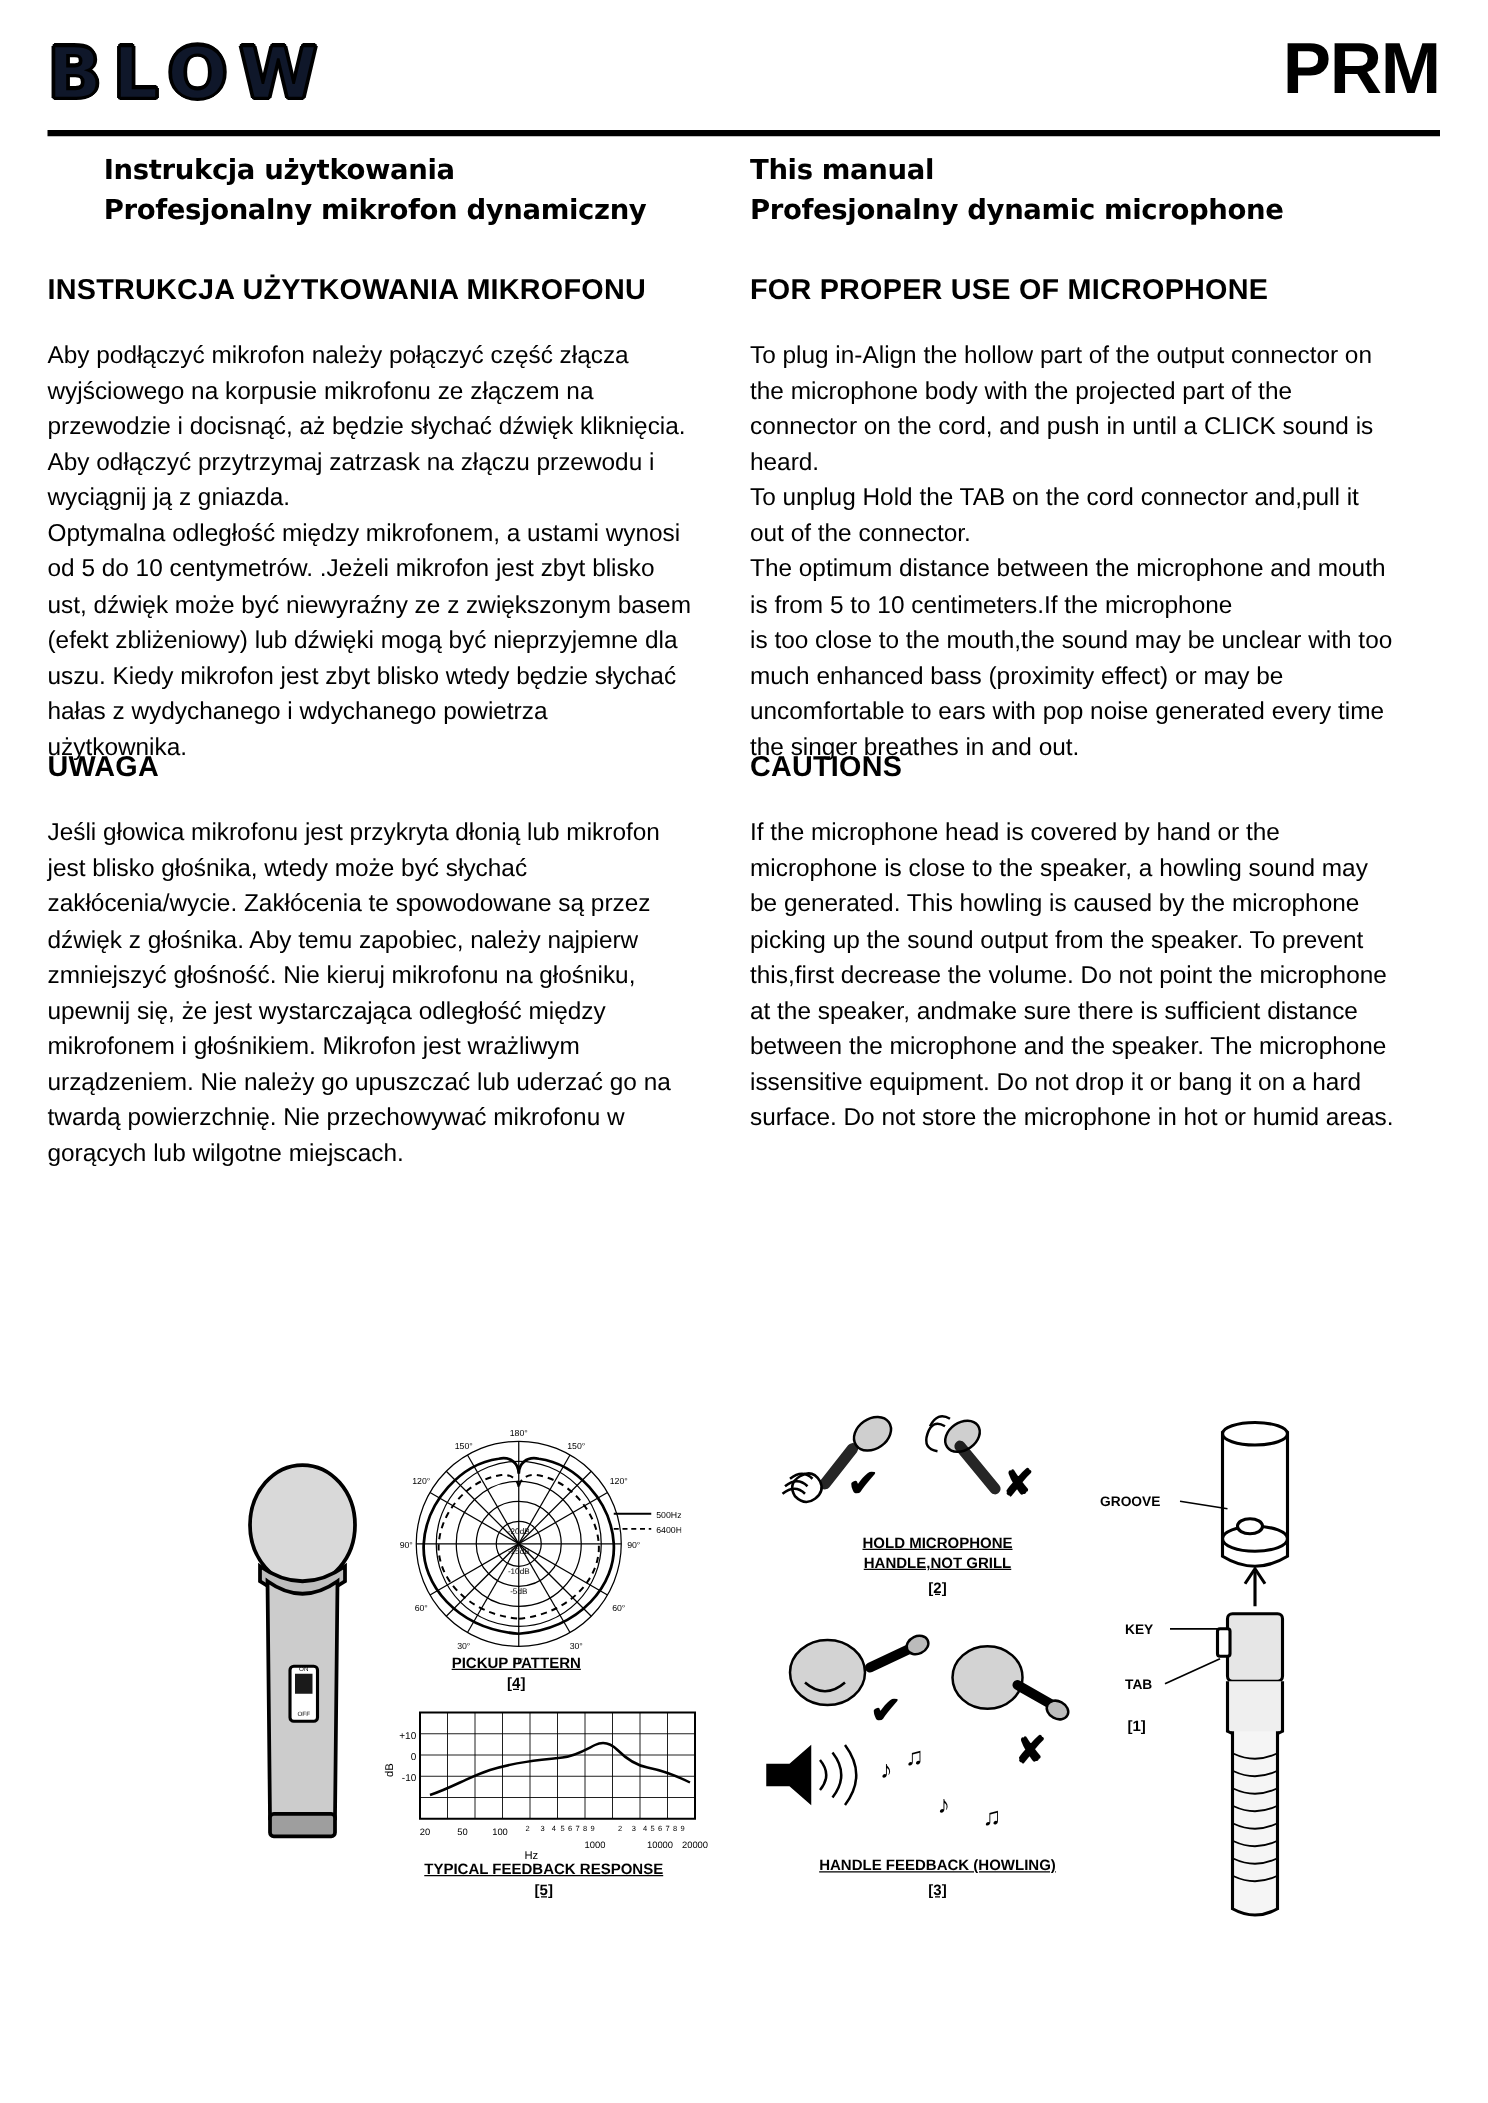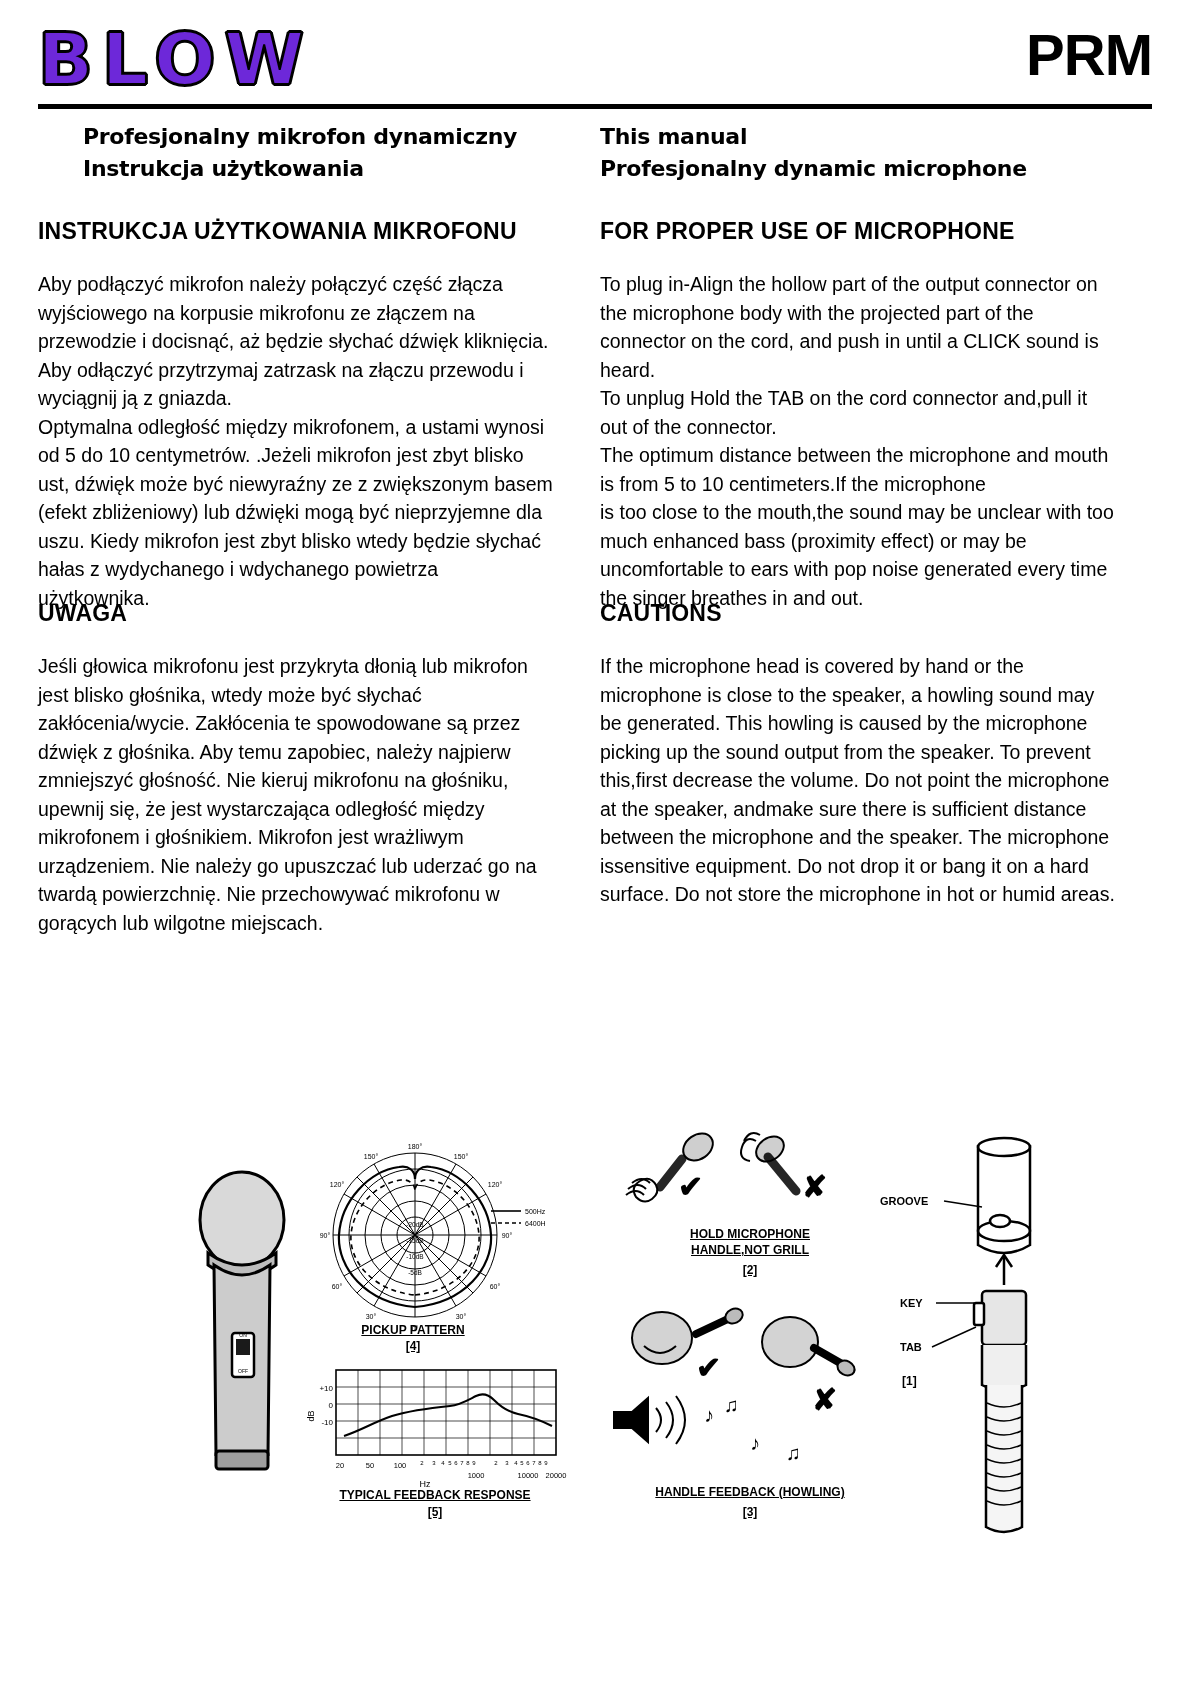--- a/index.html
+++ b/index.html
@@ -27,25 +27,25 @@
     top: 24px;
     right: 38px;
     height: 74px;
   }
   .brand {
     position: absolute;
     left: 0;
     top: 4px;
     font-family: "DejaVu Sans", sans-serif;
     font-weight: bold;
-    font-size: 72px;
+    font-size: 57px;
     letter-spacing: 9px;
     line-height: 62px;
     -webkit-text-stroke: 2px #000;
-    color: #6d28d9;
+    color: #0f172a;
     text-shadow:
        2px 0 0 #000, -2px 0 0 #000, 0 2px 0 #000, 0 -2px 0 #000,
        1px 1px 0 #000, -1px -1px 0 #000, 1px -1px 0 #000, -1px 1px 0 #000;
   }
   .model {
     position: absolute;
     right: 0;
     top: 0;
     font-family: Liberation Sans, sans-serif;
     font-weight: bold;
@@ -129,22 +129,22 @@
 
 <div class="page">
 
   <div class="header">
     <div class="brand">BLOW</div>
     <div class="model">PRM</div>
   </div>
   <div class="rule"></div>
 
   <div class="col col-left">
+    <div class="doc-title">Instrukcja użytkowania</div>
     <div class="doc-title">Profesjonalny mikrofon dynamiczny</div>
-    <div class="doc-title">Instrukcja użytkowania</div>
     <div class="section-head">INSTRUKCJA UŻYTKOWANIA MIKROFONU</div>
     <div class="body-text">Aby podłączyć mikrofon należy połączyć część złącza wyjściowego na korpusie mikrofonu ze złączem na przewodzie i docisnąć, aż będzie słychać dźwięk kliknięcia.
 Aby odłączyć przytrzymaj zatrzask na złączu przewodu i wyciągnij ją z gniazda.
 Optymalna odległość między mikrofonem, a ustami wynosi od 5 do 10 centymetrów. .Jeżeli mikrofon jest zbyt blisko ust, dźwięk może być niewyraźny ze z zwiększonym basem (efekt zbliżeniowy) lub dźwięki mogą być nieprzyjemne dla uszu. Kiedy mikrofon jest zbyt blisko wtedy będzie słychać hałas z wydychanego i wdychanego powietrza użytkownika.</div>
   </div>
 
   <div class="block-2 left">
     <div class="section-head section-2">UWAGA</div>
     <div class="body-text">Jeśli głowica mikrofonu jest przykryta dłonią lub mikrofon jest blisko głośnika, wtedy może być słychać zakłócenia/wycie. Zakłócenia te spowodowane są przez dźwięk z głośnika. Aby temu zapobiec, należy najpierw zmniejszyć głośność. Nie kieruj mikrofonu na głośniku, upewnij się, że jest wystarczająca odległość między mikrofonem i głośnikiem. Mikrofon jest wrażliwym urządzeniem. Nie należy go upuszczać lub uderzać go na twardą powierzchnię. Nie przechowywać mikrofonu w gorących lub wilgotne miejscach.</div>
   </div>

